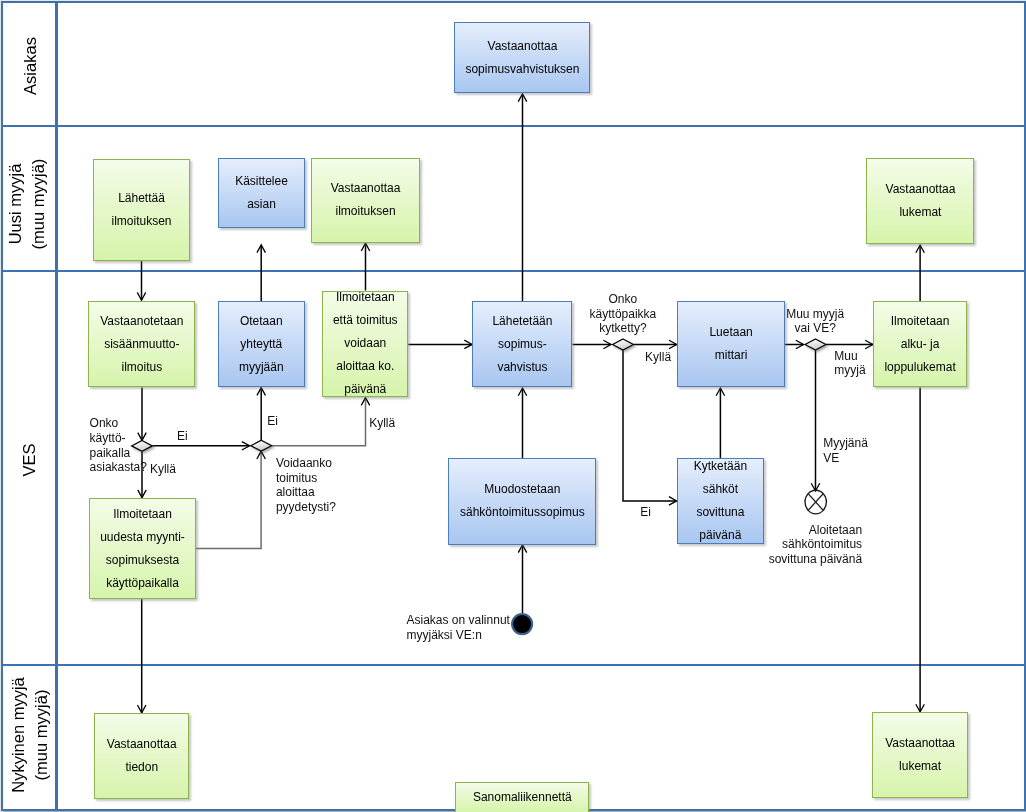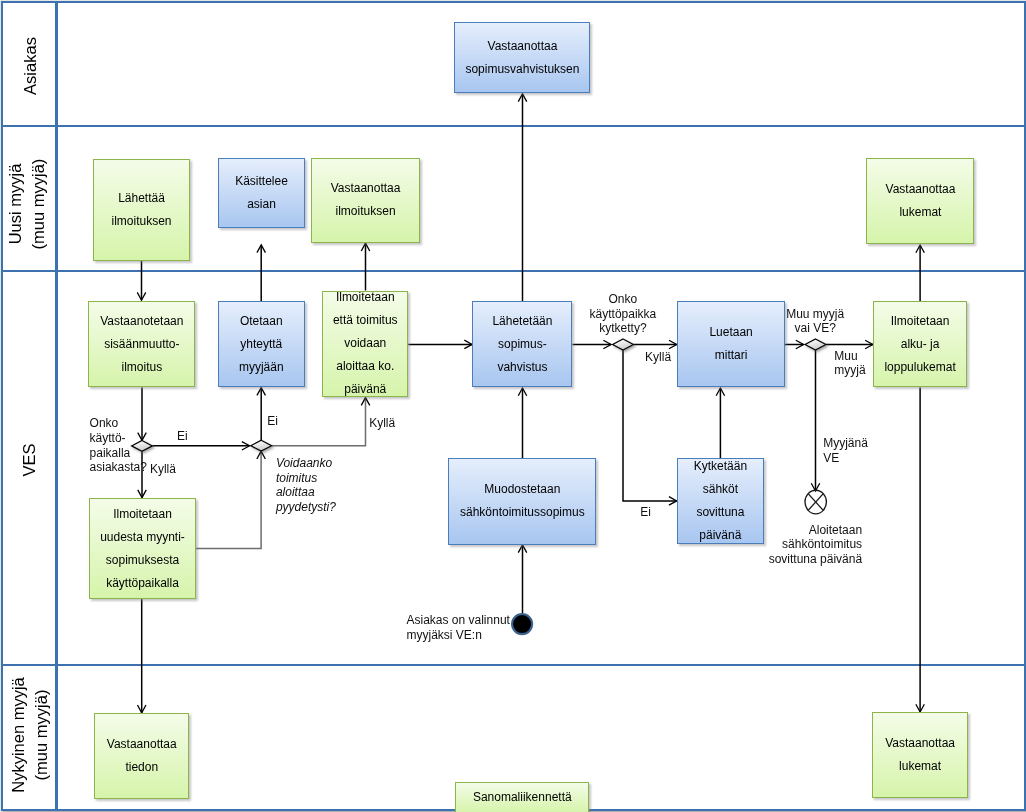--- a/index.html
+++ b/index.html
@@ -211,21 +211,21 @@
 lukemat</span></div>
       <div class="node green" style="left: 455.1px; top: 782px; width: 134.4px; height: 30.5px;"><span>Sanomaliikennettä</span></div>
     </div>
   <div id="labels">
       <div class="lbl" style="top: 416.3px; left: 89.6px;">Onko
 käyttö-
 paikalla
 asiakasta?</div>
       <div class="lbl" style="top: 461.7px; left: 149.9px;">Kyllä</div>
       <div class="lbl" style="top: 428.7px; left: 177.1px;">Ei</div>
-      <div class="lbl" style="top: 455.9px; left: 275.9px; font-style: italic;">Voidaanko
+      <div class="lbl" style="top: 455.9px; left: 275.9px;">Voidaanko
 toimitus
 aloittaa
 pyydetysti?</div>
       <div class="lbl" style="top: 413.9px; left: 267.3px;">Ei</div>
       <div class="lbl" style="top: 415.8px; left: 369.2px;">Kyllä</div>
       <div class="lbl" style="top: 291.8px; left: 622.9px; transform: translateX(-50%); text-align: center;">Onko
 käyttöpaikka
 kytketty?</div>
       <div class="lbl" style="top: 349.8px; left: 645.1px;">Kyllä</div>
       <div class="lbl" style="top: 505px; left: 640.2px;">Ei</div>

